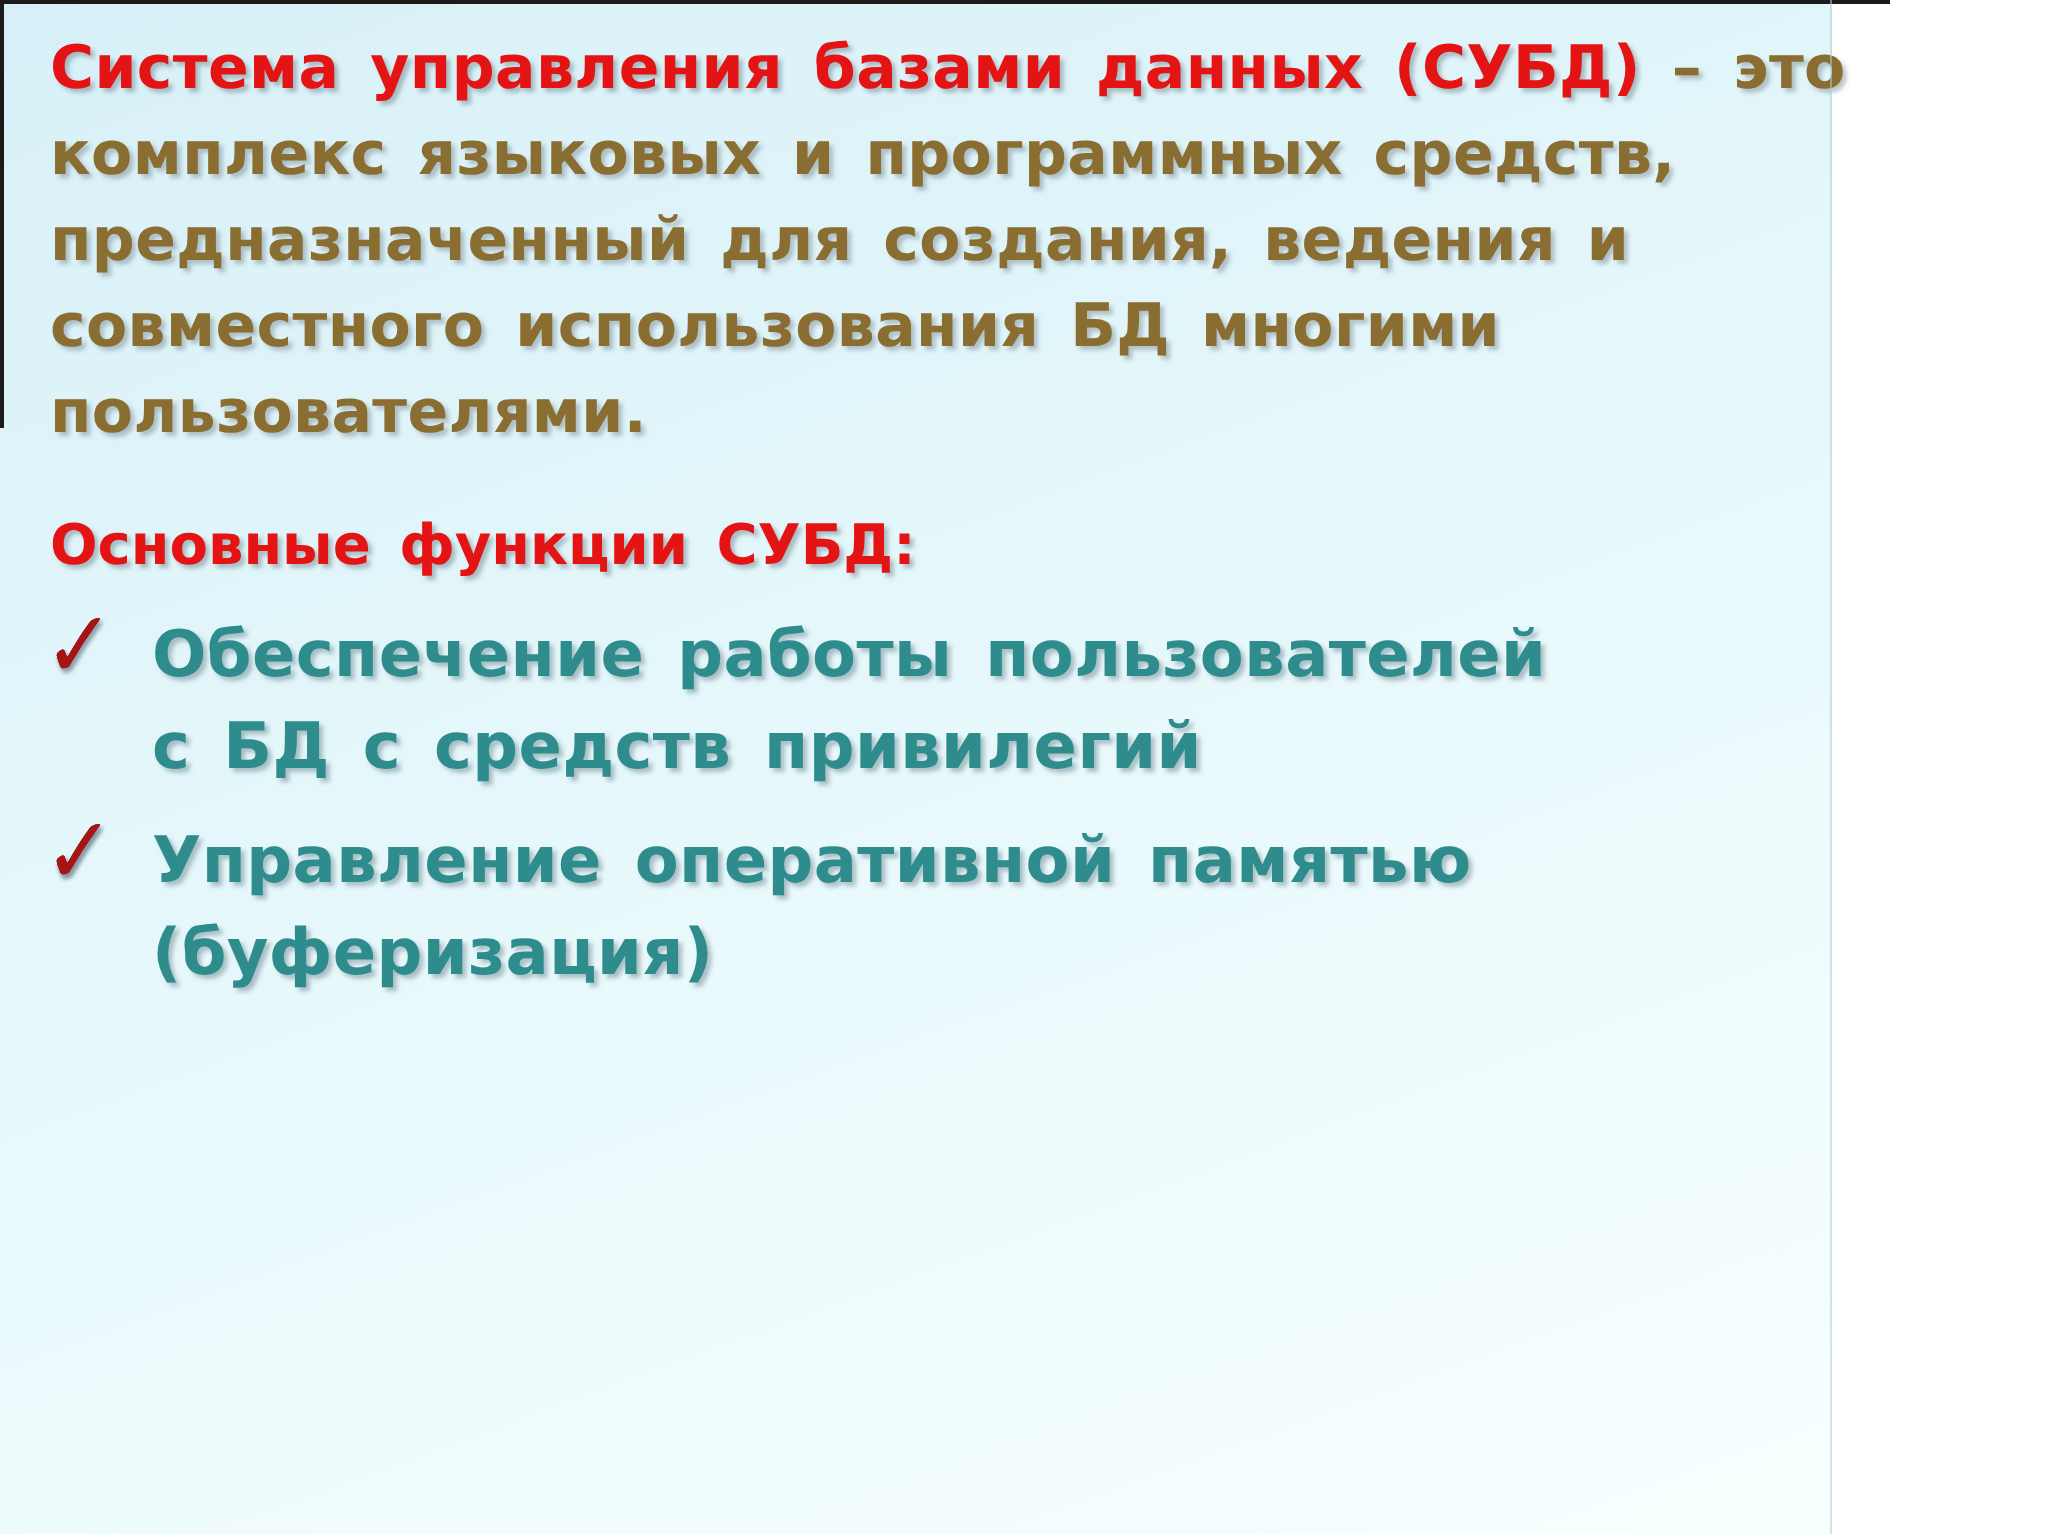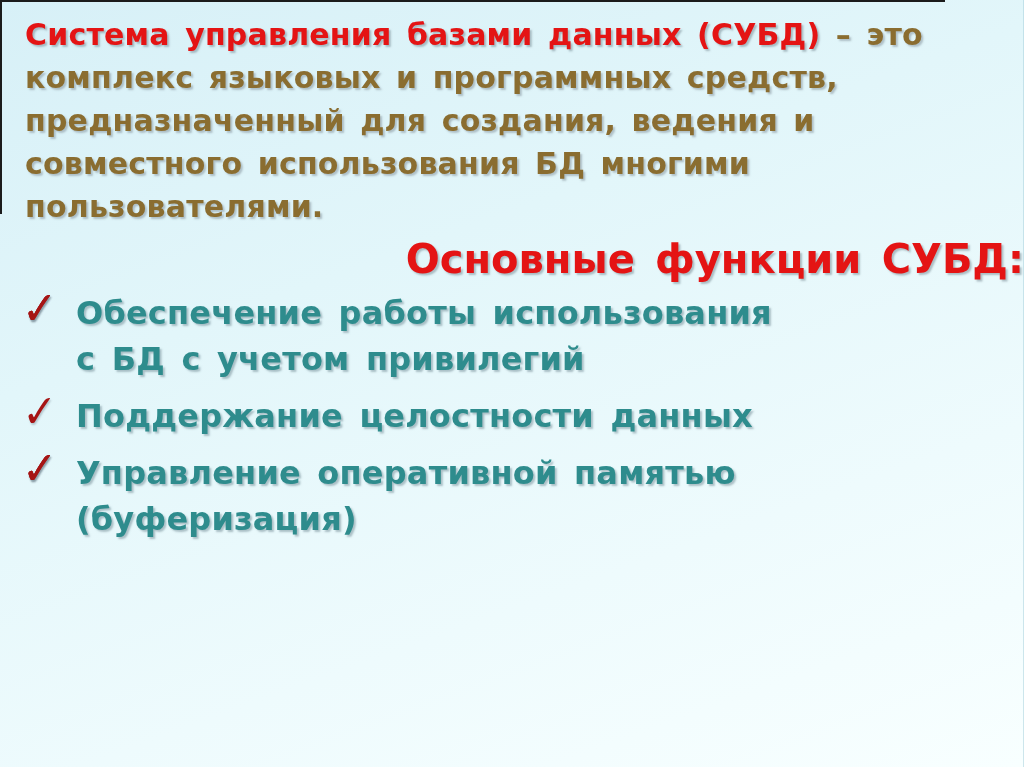--- a/index.html
+++ b/index.html
@@ -4,21 +4,21 @@
 <style>
   html, body {
     margin: 0;
     padding: 0;
     width: 1024px;
     height: 767px;
     overflow: hidden;
   }
   .slide {
     position: relative;
-    width: 1024px;
+    width: 916px;
     height: 767px;
     box-sizing: border-box;
     background: linear-gradient(160deg, #d7f0f7 0%, #e2f6fa 35%, #eefbfd 70%, #f8ffff 100%);
     font-family: "DejaVu Sans", "Liberation Sans", sans-serif;
     font-weight: bold;
   }
   .edge-top {
     position: absolute;
     top: 0; left: 0;
     width: 945px; height: 2px;
@@ -48,26 +48,25 @@
   }
   .red {
     color: #e41414;
     text-shadow: 2px 2px 2px rgba(120, 140, 150, 0.55);
   }
   .brown {
     color: #8a6d30;
     text-shadow: 2px 2px 2px rgba(125, 140, 150, 0.5);
   }
   .list-header {
-    margin: 11px 0 0 0;
+    margin: 25px 0 0 0;
     padding: 0 0 0 25px;
-    font-size: 40px;
+    font-size: 28px;
     line-height: 40px;
     word-spacing: 0.16em;
-    text-align: right;
   }
   .func-list {
     list-style: none;
     margin: 5px 0 0 0;
     padding: 0;
   }
   .func-list li {
     position: relative;
     margin: 0 0 11px 0;
     padding-left: 76px;
@@ -108,25 +107,24 @@
 
   <ul class="func-list">
     <li>
       <span class="check">✓</span>
     </li>
     <li>
       <span class="check">✓</span>
     </li>
     <li>
       <span class="check">✓</span>
-      <span>Обеспечение работы использования с БД с учетом привилегий</span>
+      <span>Обеспечение работы пользователей с БД с средств привилегий</span>
     </li>
     <li>
       <span class="check">✓</span>
-      <span>Поддержание целостности данных</span>
     </li>
     <li>
       <span class="check">✓</span>
     </li>
     <li>
       <span class="check">✓</span>
     </li>
     <li>
       <span class="check">✓</span>
       <span>Управление оперативной памятью (буферизация)</span>

